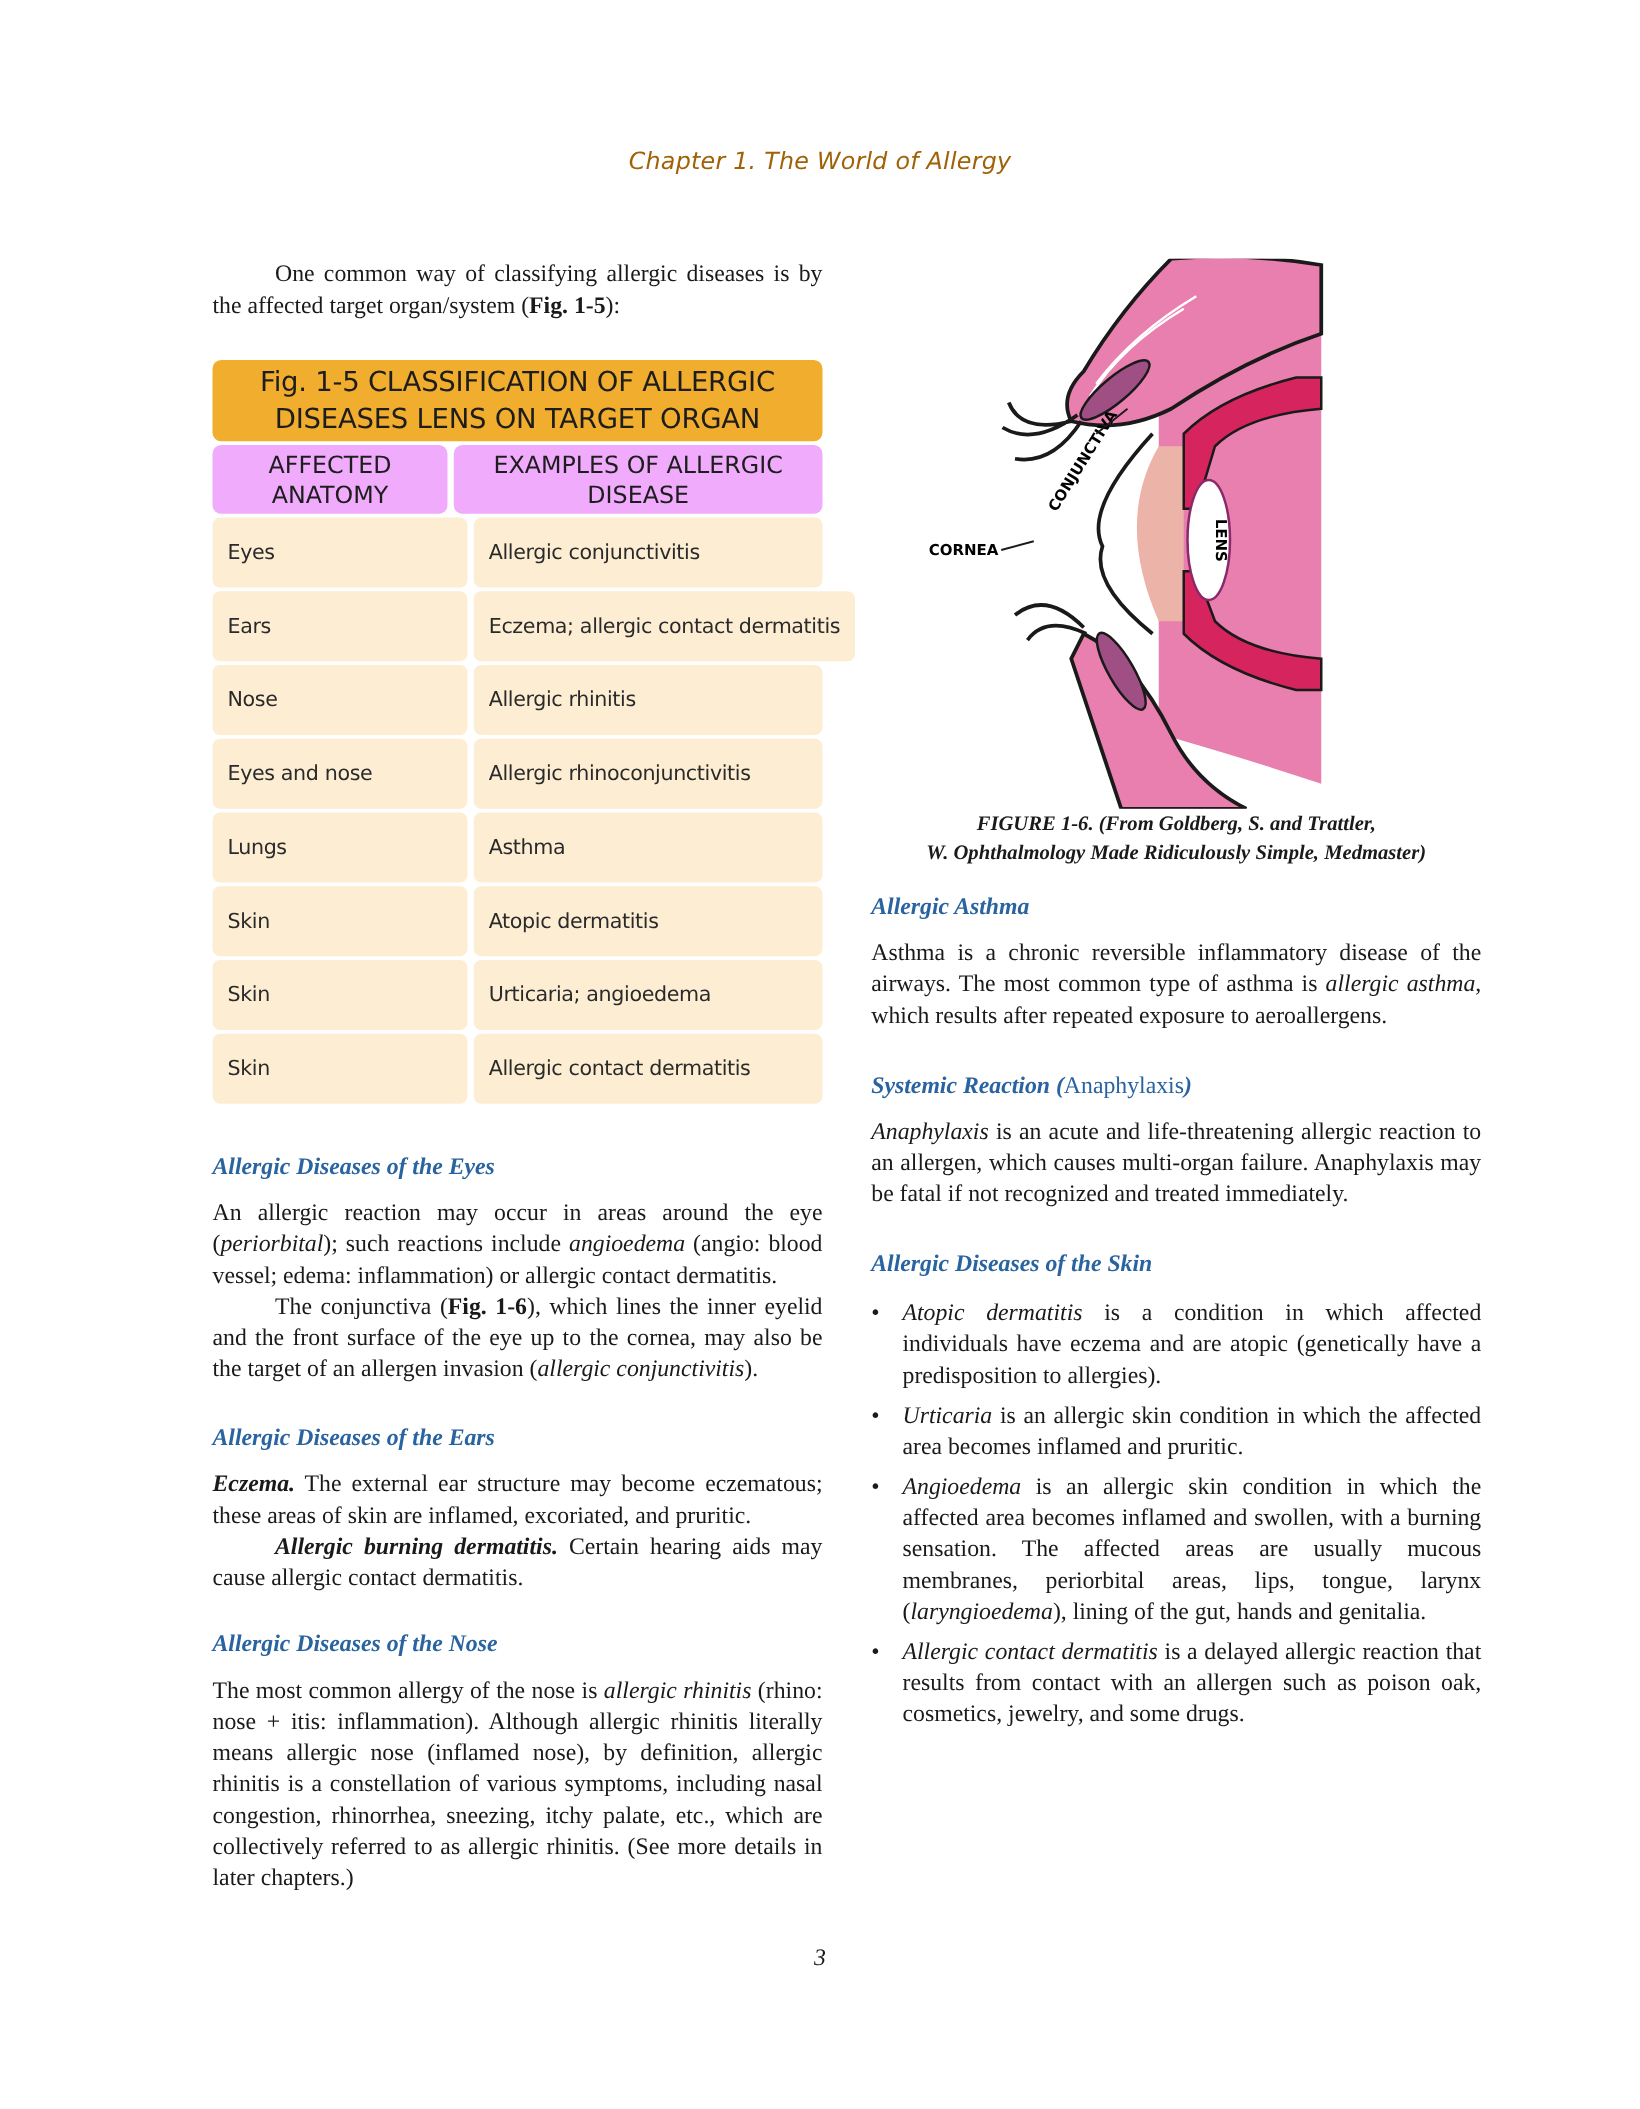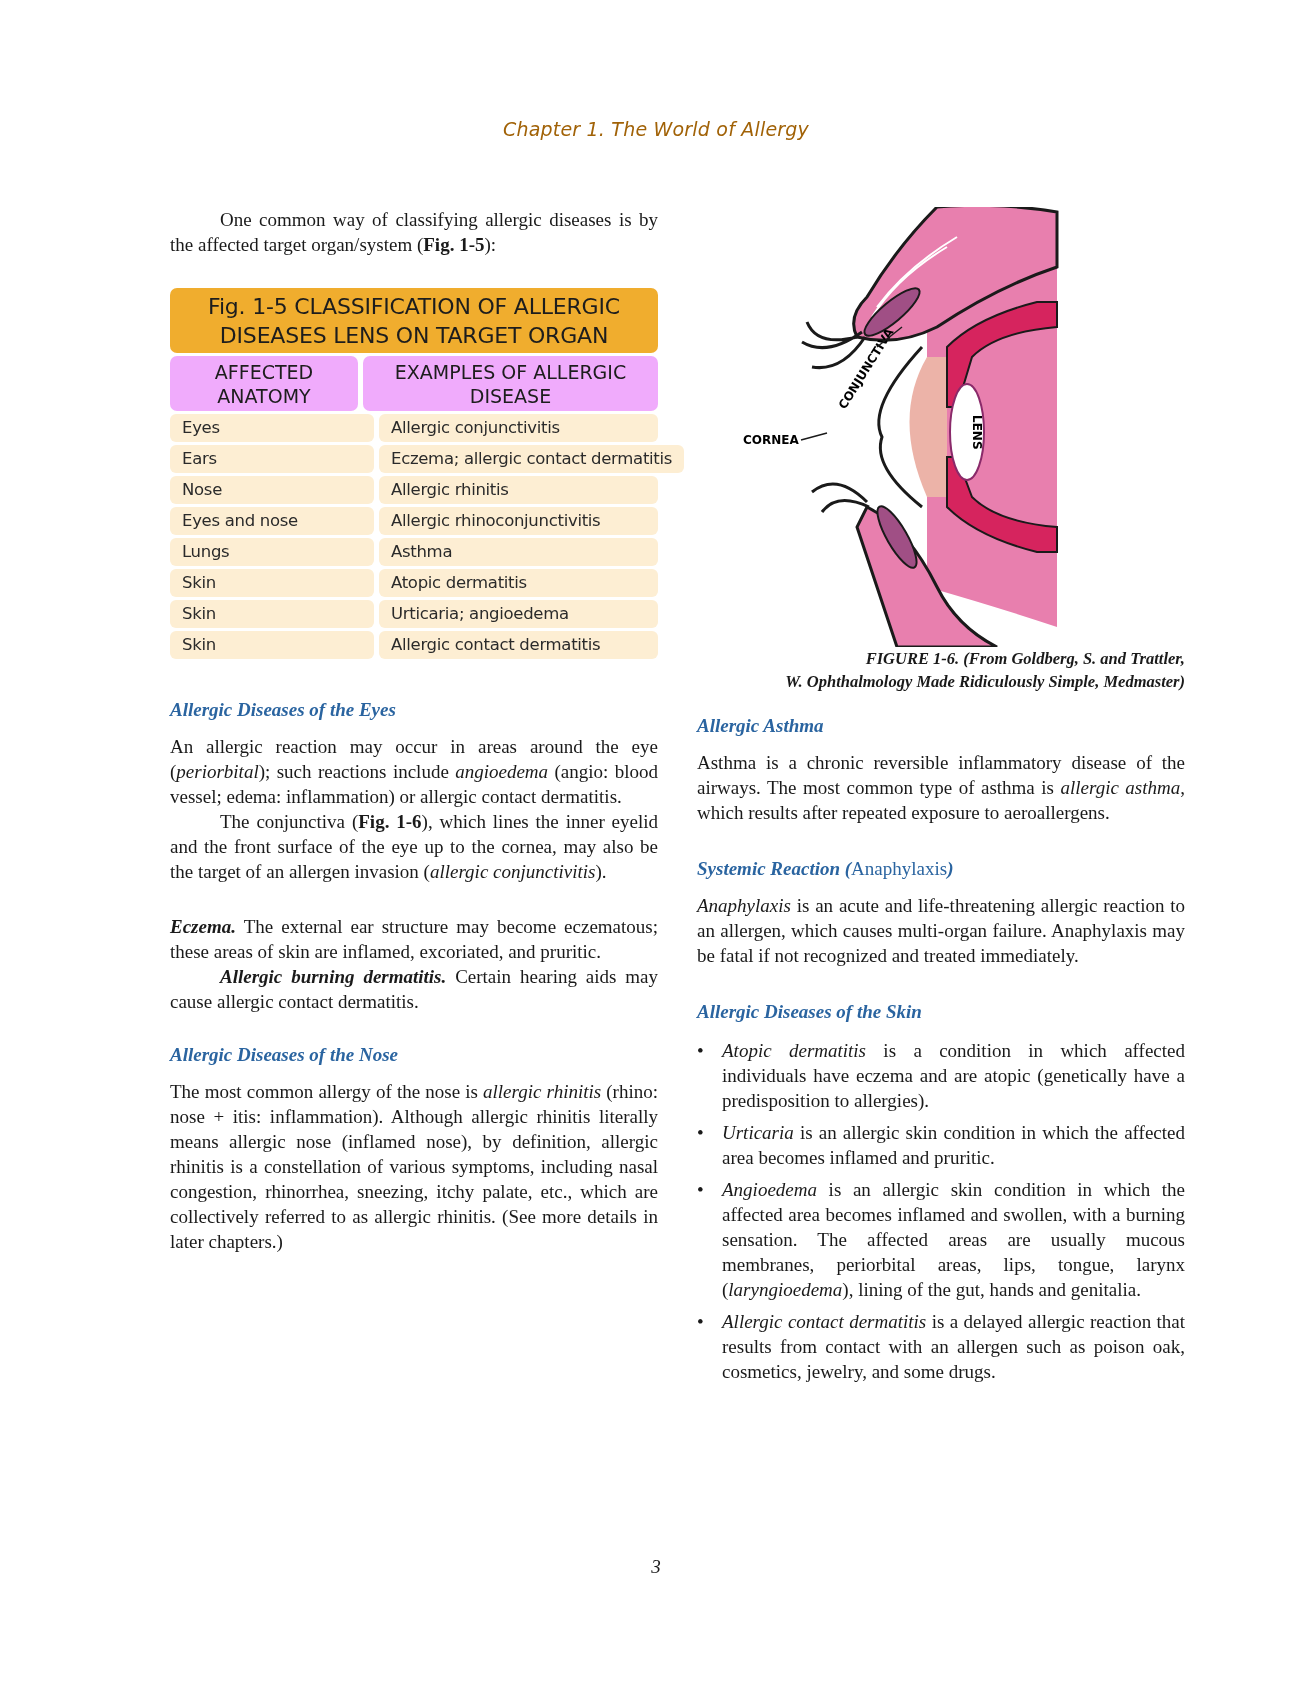--- a/index.html
+++ b/index.html
@@ -24,26 +24,26 @@
   .fig-title { background: #f0ad2e; border-radius: 7px; text-align: center; font-size: 22px;
                line-height: 29px; padding: 4px 4px 3px; color: #1d1d1d; letter-spacing: -0.2px; font-weight: 500;}
   .fig-title span { display:block; }
   .hdr-row { display: flex; gap: 5px; margin-top: 3px; }
   .hdr-cell { background: #f0abfc; border-radius: 7px; text-align: center; font-size: 19px;
               line-height: 24px; padding: 4px 4px 3px; color: #1d1d1d; font-weight: 500;}
   .c1 { width: 180px; flex: none; }
   .c2 { flex: 1; }
   .row { display: flex; gap: 5px; margin-top: 3px; }
   .cell { background: #fdeed3; border-radius: 6px; font-size: 16.5px; line-height: 28px;
-          padding: 0 12px; color: #2a2a2a; text-align: left; white-space: nowrap;
+          padding: 14px 12px; color: #2a2a2a; text-align: left; white-space: nowrap;
           font-family: "DejaVu Sans", sans-serif; letter-spacing: -0.3px; }
 
   
   .figure-wrap { position: relative; width: 488px; height: 440px; }
-  .fig-caption { text-align: right; font-weight: bold; font-style: italic; font-size: 16.5px;
+  .fig-caption { text-align: center; font-weight: bold; font-style: italic; font-size: 16.5px;
                  line-height: 23px; margin-top: 0; }
   ul.bullets { margin: 0; padding: 0; list-style: none; }
   ul.bullets li { position: relative; padding-left: 25px; margin-bottom: 7px; text-align: justify; }
   ul.bullets li .dot { position: absolute; left: 0; top: 0; }
   .page-num { position: absolute; top: 1556px; left: 0; width: 1312px; text-align: center;
               font-style: italic; font-size: 19px; }
 </style>
 </head>
 <body>
 
@@ -100,20 +100,21 @@
         <div class="cell c2">Allergic contact dermatitis</div>
       </div>
   </div>
 
   <div style="height:38px"></div>
   <h3 class="sec-head">Allergic Diseases of the Eyes</h3>
   <p><span>An allergic reaction may occur in areas around the eye (</span><em>periorbital</em><span>); such reactions include </span><em>angioedema</em><span> (angio: blood vessel; edema: inflammation) or allergic contact dermatitis.</span></p>
   <p class="indent"><span>The conjunctiva (</span><b>Fig. 1-6</b><span>), which lines the inner eyelid and the front surface of the eye up to the cornea, may also be the target of an allergen invasion (</span><em>allergic conjunctivitis</em><span>).</span></p>
 
   <div style="height:30px"></div>
+  <h3 class="sec-head">Allergic Diseases of the Ears</h3>
   <p><span class="bi">Eczema.</span><span> The external ear structure may become eczematous; these areas of skin are inflamed, excoriated, and pruritic.</span></p>
   <p class="indent"><span class="bi">Allergic burning dermatitis.</span><span> Certain hearing aids may cause allergic contact dermatitis.</span></p>
 
   <div style="height:28px"></div>
   <h3 class="sec-head">Allergic Diseases of the Nose</h3>
   <p><span>The most common allergy of the nose is </span><em>allergic rhinitis</em><span> (rhino: nose + itis: inflammation). Although allergic rhinitis literally means allergic nose (inflamed nose), by definition, allergic rhinitis is a constellation of various symptoms, including nasal congestion, rhinorrhea, sneezing, itchy palate, etc., which are collectively referred to as allergic rhinitis. (See more details in later chapters.)</span></p>
 </div>
 
 <div class="col col-right">
   <div class="figure-wrap">

